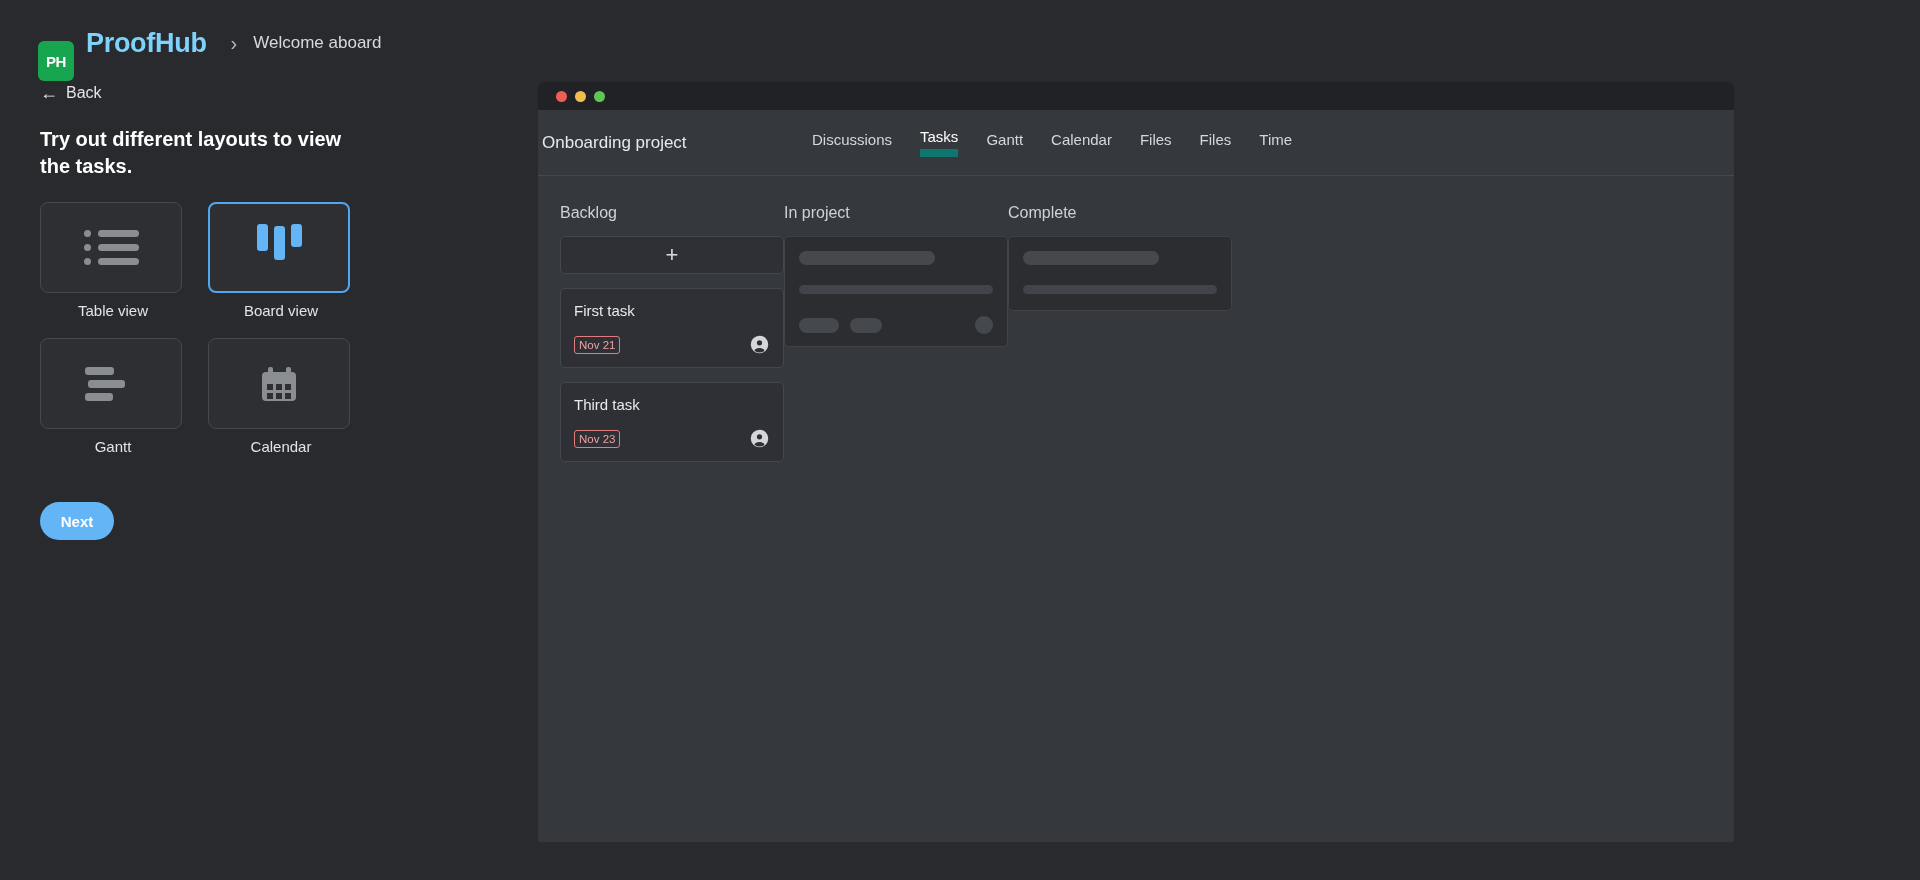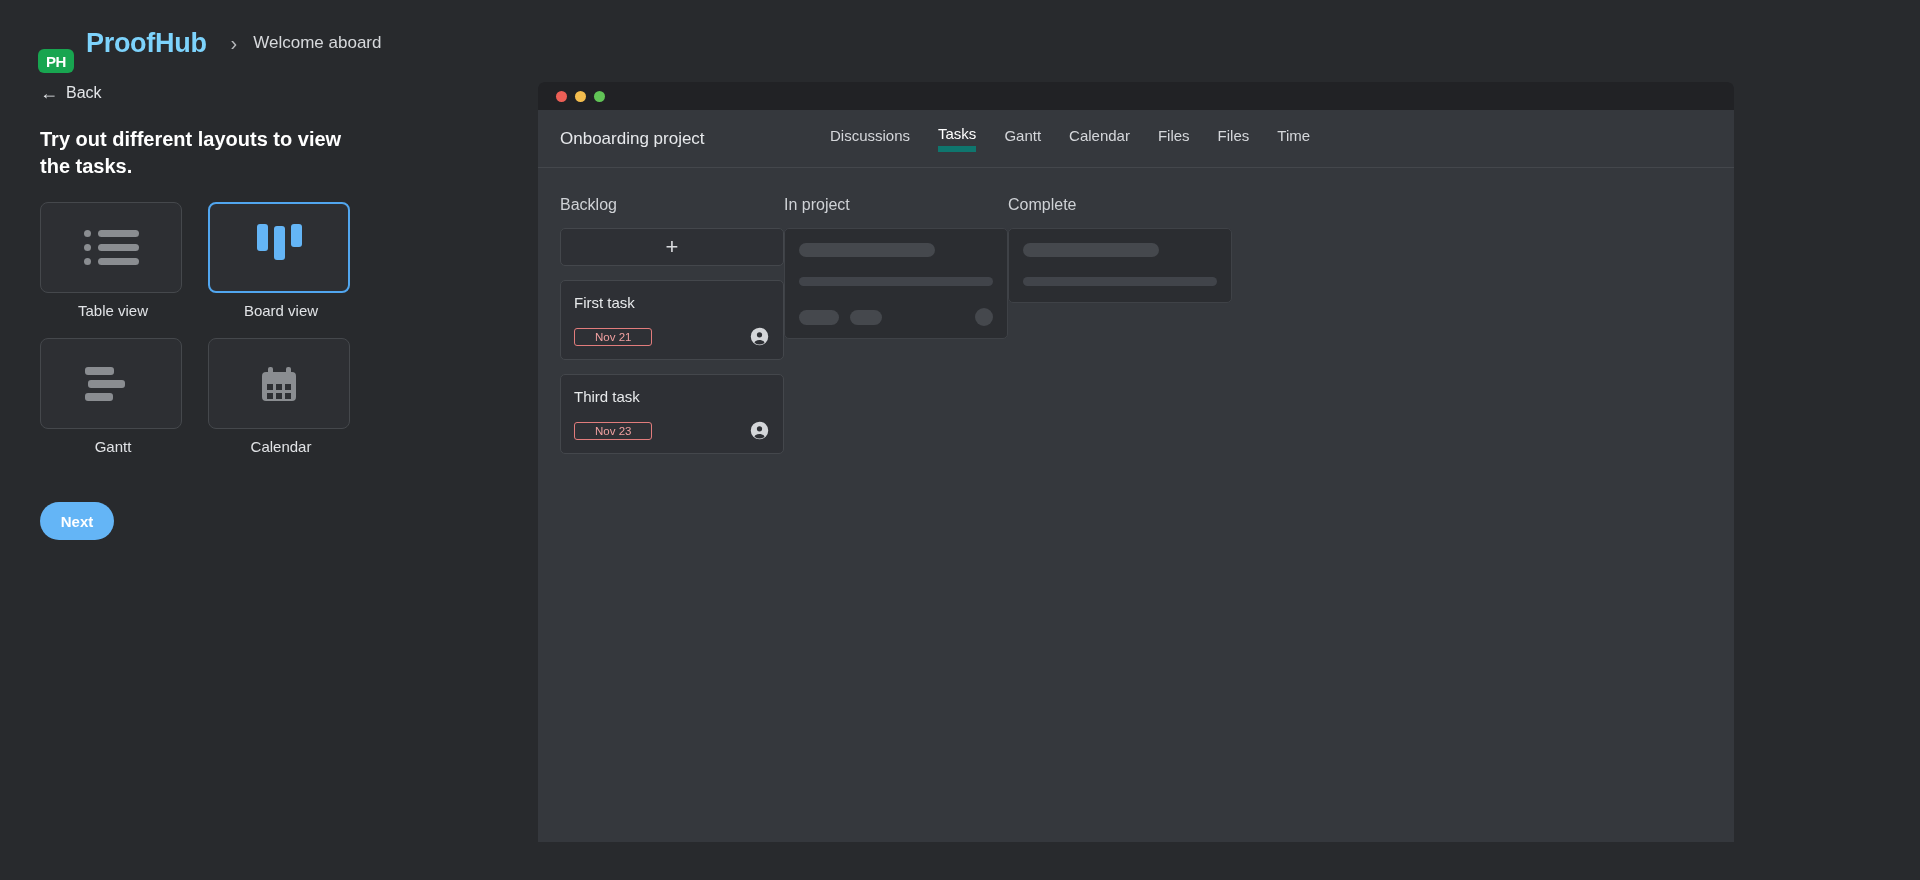--- a/index.html
+++ b/index.html
@@ -12,21 +12,21 @@
   }
 
   
   .brandbar {
     display: flex;
     align-items: center;
     padding: 24px 0 0 38px;
     height: 62px;
   }
   .logo-mark {
-    width: 36px; height: 24px;
+    width: 36px; height: 40px;
     background: #18a550;
     border-radius: 6px;
     display: flex; align-items: center; justify-content: center;
     font-weight: 700; font-size: 15px; color: #ffffff;
     letter-spacing: -0.5px;
     margin-top: 36px;
   }
   .logo-text {
     margin-left: 12px;
     font-size: 27px;
@@ -178,41 +178,41 @@
     display: flex; align-items: center;
     padding-left: 18px;
     gap: 8px;
   }
   .tl-dot { width: 11px; height: 11px; border-radius: 50%; }
   .tl-red { background: #ec5f56; }
   .tl-yel { background: #f3bd4e; }
   .tl-grn { background: #61c456; }
 
   .appbar {
-    height: 58px;
+    height: 66px;
     display: flex; align-items: center;
     border-bottom: 1px solid #44474c;
-    padding: 0 22px;
+    padding: 0 4px;
   }
   .proj-title {
     color: #e7e9ec;
     font-size: 17px;
     width: 270px;
   }
   .tabs { display: flex; align-items: center; gap: 28px; }
   .tab {
     color: #d5d7db;
     font-size: 15px;
     padding-bottom: 4px;
     cursor: pointer;
     border-bottom: 2px solid transparent;
   }
   .tab.active {
     color: #ffffff;
-    border-bottom: 6px solid #0f766e;
+    border-bottom: 8px solid #0f766e;
   }
 
   .board {
     display: flex;
     padding: 28px 22px 0 22px;
   }
   .col { width: 224px; }
   .col-title {
     color: #cfd2d6;
     font-size: 16px;
@@ -237,21 +237,21 @@
     padding: 13px 13px 12px 13px;
     margin-bottom: 14px;
     cursor: pointer;
   }
   .task-name { color: #e8eaec; font-size: 15px; margin-bottom: 15px; }
   .task-foot { display: flex; align-items: center; justify-content: space-between; }
   .due-pill {
     border: 1px solid #e27c7c;
     color: #f0a0a0;
     font-size: 11.5px;
-    padding: 2px 20px;
+    padding: 2px 4px;
     border-radius: 3px;
   }
   .avatar-ic { width: 21px; height: 21px; color: #d4d6d9; }
 
   
   .skel-card {
     background: #2b2d31;
     border: 1px solid #3f4247;
     border-radius: 5px;
     padding: 14px 14px 12px 14px;

